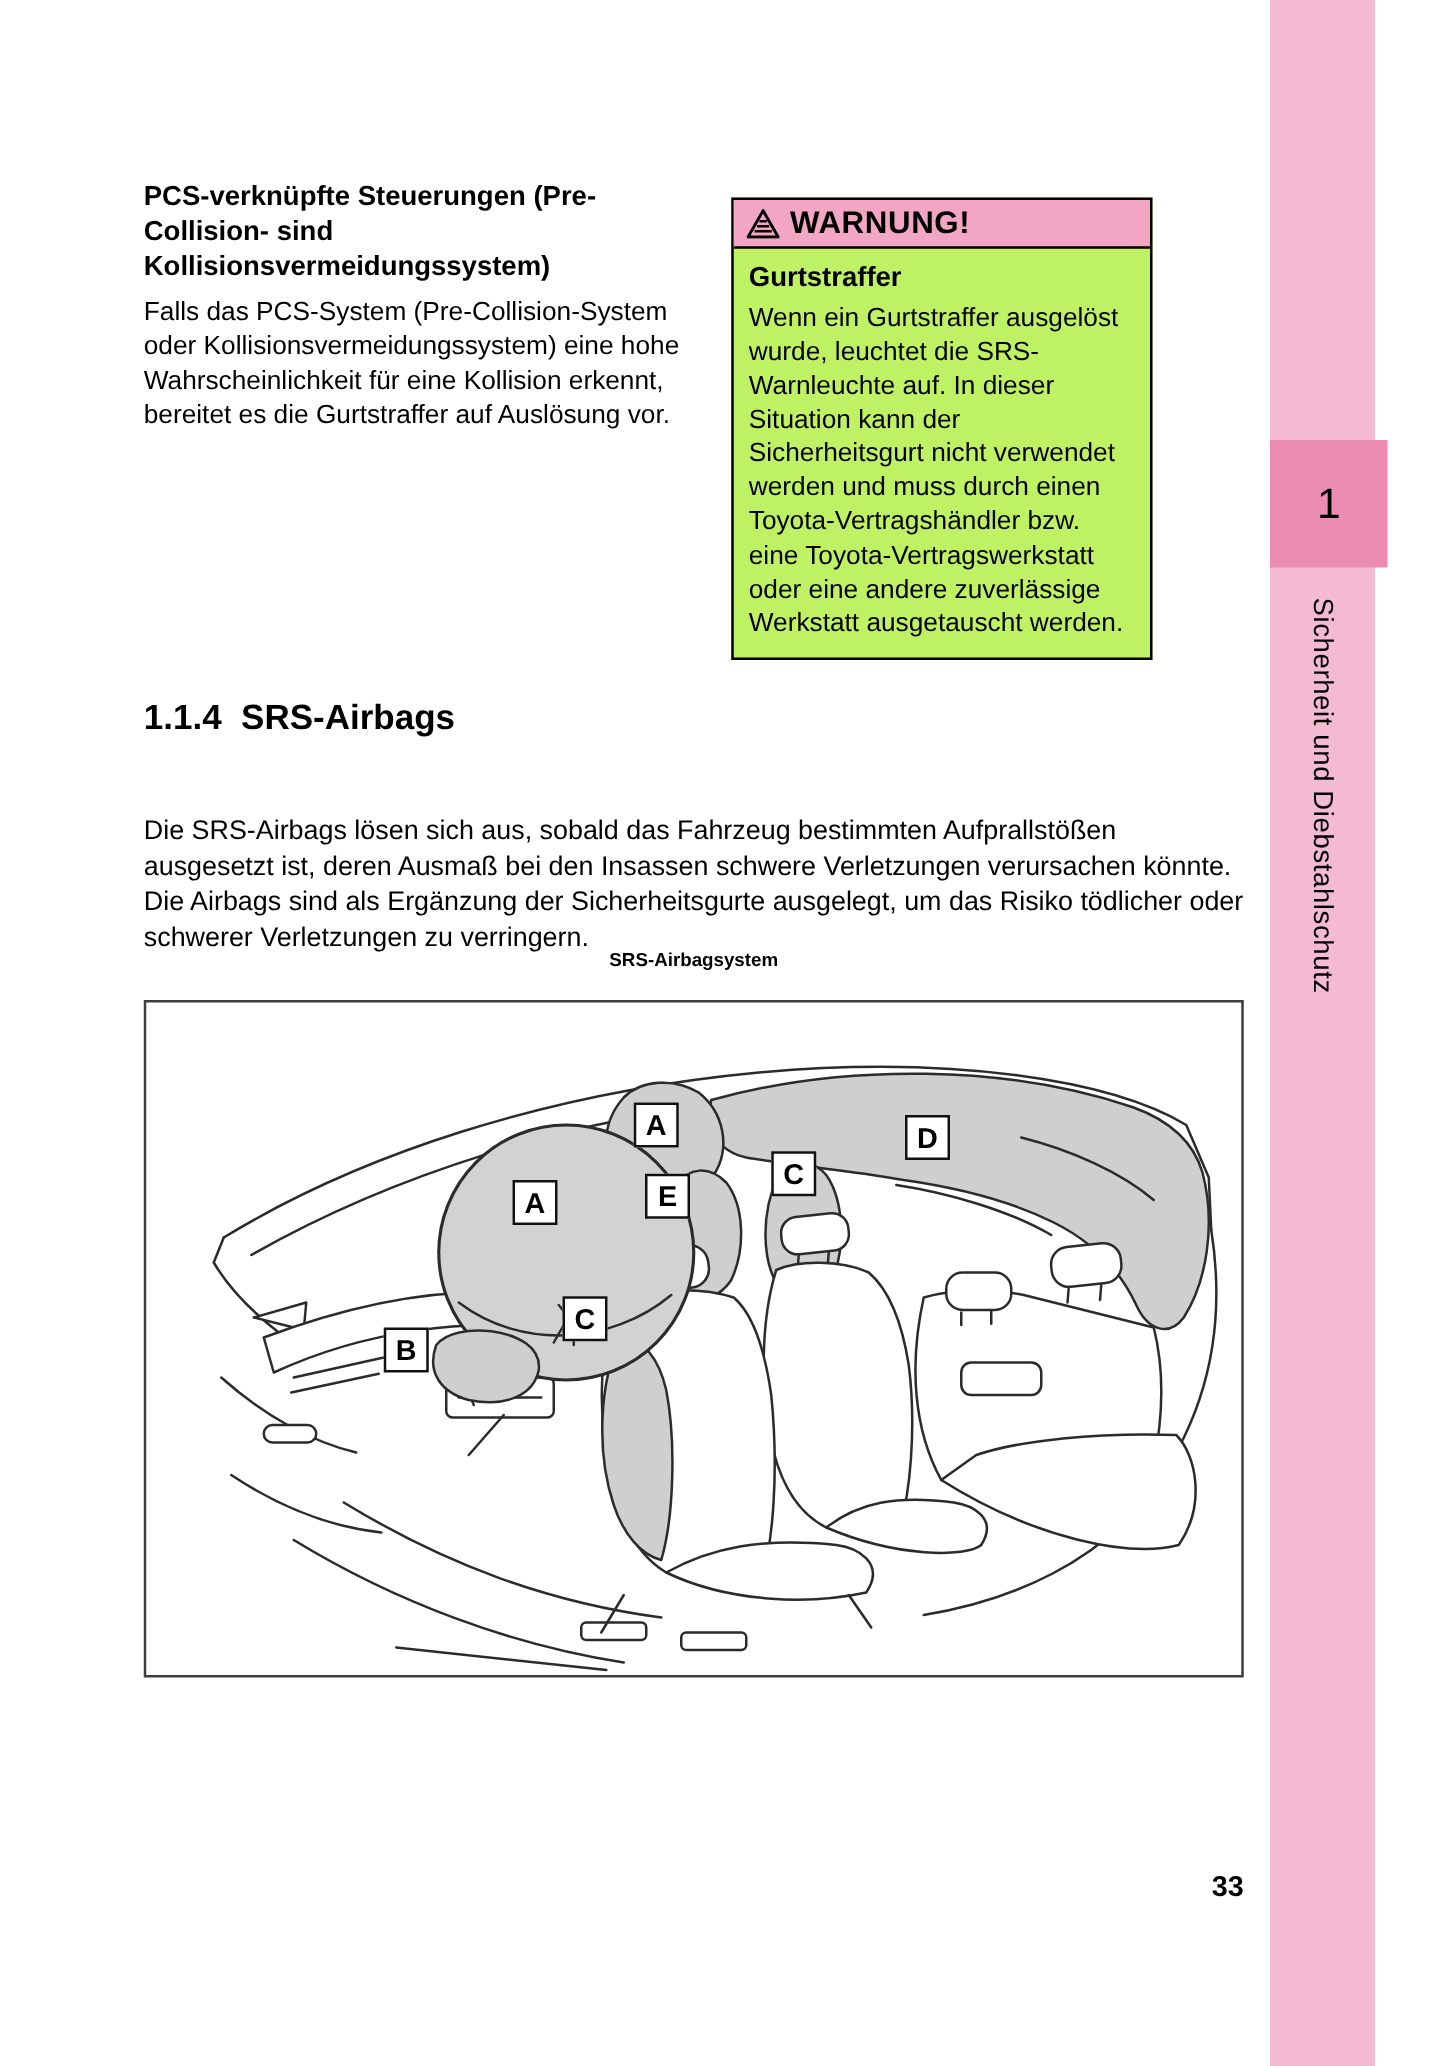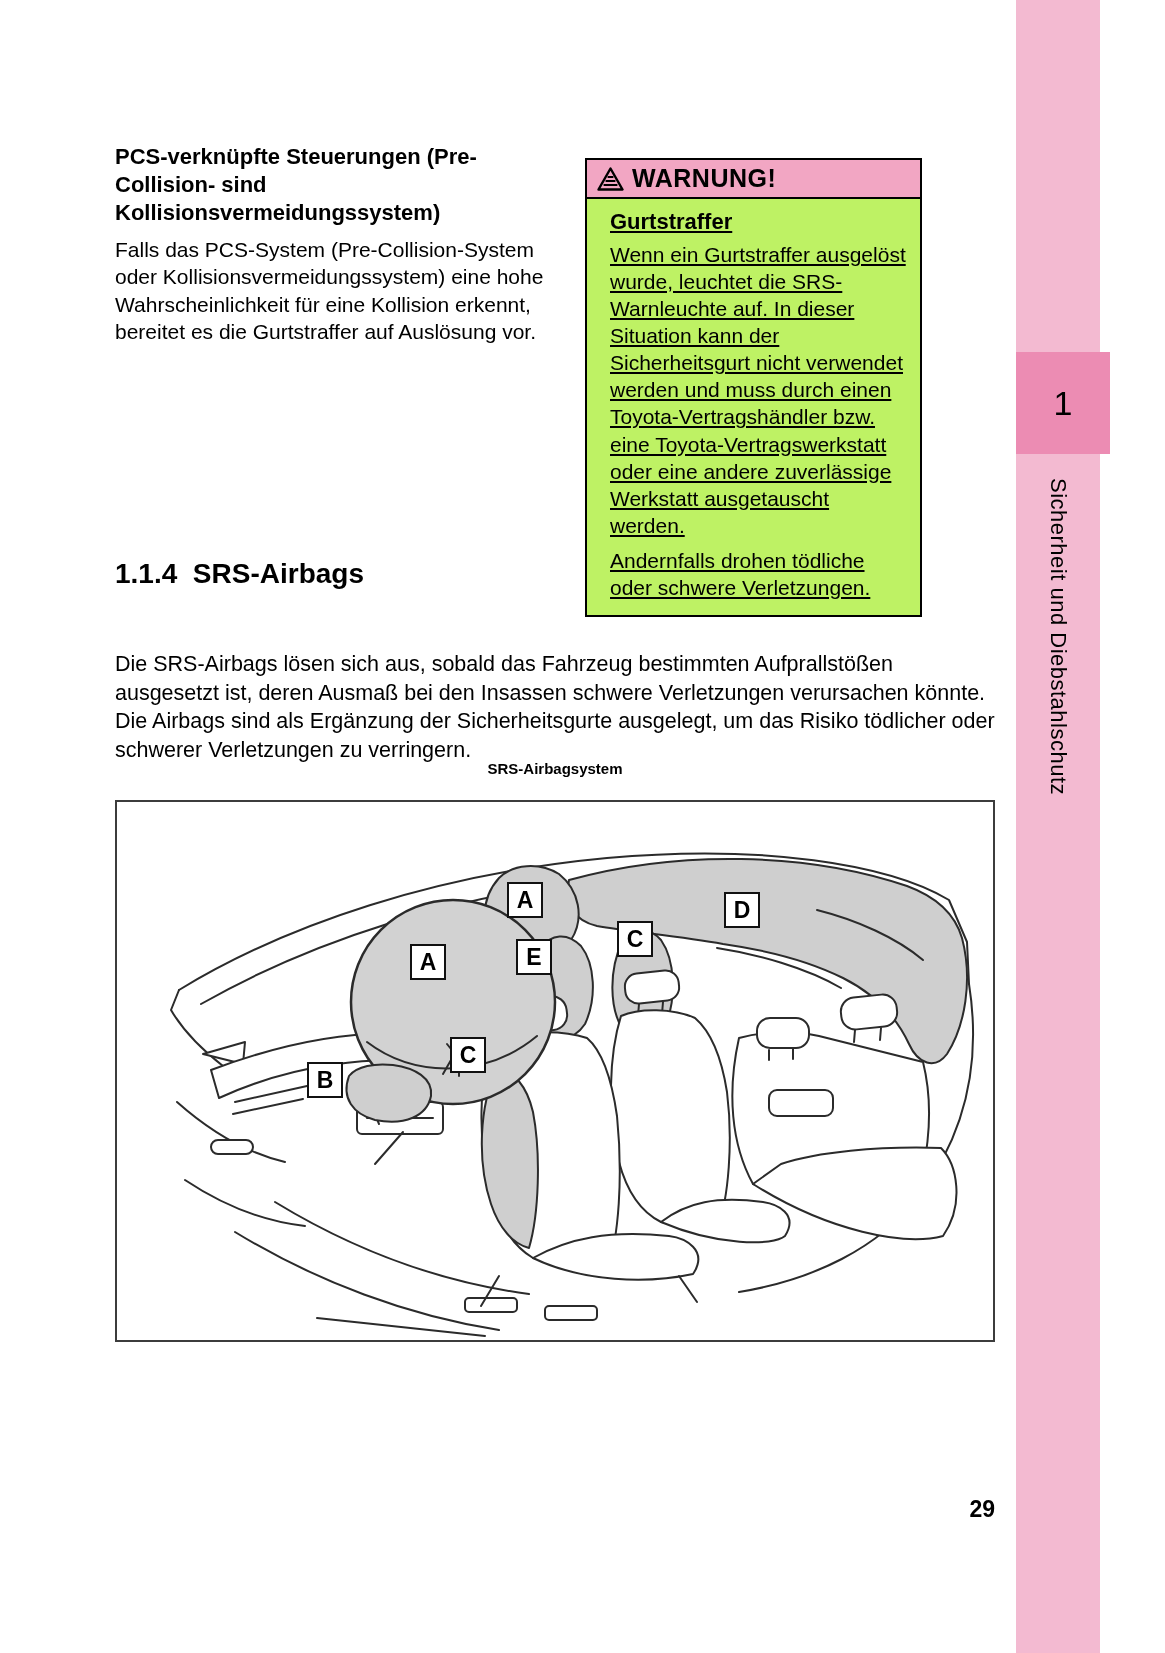--- a/index.html
+++ b/index.html
@@ -39,21 +39,21 @@
   .warning-header{
     display:flex;align-items:center;gap:8px;
     background:var(--warning-pink,#f2a6c3);
     border-bottom:2.5px solid #000;
     padding:4px 10px;
   }
   .warning-header .title{
     font-size:25px;font-weight:bold;letter-spacing:.5px;
   }
   .warning-icon{display:inline-flex;width:27px;height:24px;}
-  .warning-content{padding:8px 12px 14px 23px;text-decoration:underline;}
+  .warning-content{padding:8px 12px 14px 12px;}
   .warning-subtitle{font-size:22px;font-weight:bold;margin:2px 0 6px 0;}
   .warning-body{font-size:21px;line-height:1.29;}
   .warning-body2{font-size:21px;line-height:1.29;margin-top:8px;}
   
   .section-heading{
     position:absolute;left:115px;top:558px;width:880px;
     font-size:28px;font-weight:bold;white-space:pre-wrap;
   }
   .section-body{
     position:absolute;left:115px;top:606px;width:880px;
@@ -121,21 +121,20 @@
           <line x1="10.6" y1="10" x2="16.4" y2="10" stroke="#000" stroke-width="2"></line>
           <line x1="8.6" y1="14" x2="18.4" y2="14" stroke="#000" stroke-width="2"></line>
           <line x1="6.6" y1="18" x2="20.4" y2="18" stroke="#000" stroke-width="2"></line>
         </svg>
       </span>
       <span class="title">WARNUNG!</span>
     </div>
     <div class="warning-content">
       <div class="warning-subtitle">Gurtstraffer</div>
       <div class="warning-body">Wenn ein Gurtstraffer ausgelöst wurde, leuchtet die SRS-Warnleuchte auf. In dieser Situation kann der Sicherheitsgurt nicht verwendet werden und muss durch einen Toyota-Vertragshändler bzw. eine Toyota-Vertragswerkstatt oder eine andere zuverlässige Werkstatt ausgetauscht werden.</div>
-      <div class="warning-body2">Andernfalls drohen tödliche oder schwere Verletzungen.</div>
     </div>
   </div>
 
   <div class="section-heading">1.1.4  SRS-Airbags</div>
   <div class="section-body">Die SRS-Airbags lösen sich aus, sobald das Fahrzeug bestimmten Aufprallstößen ausgesetzt ist, deren Ausmaß bei den Insassen schwere Verletzungen verursachen könnte. Die Airbags sind als Ergänzung der Sicherheitsgurte ausgelegt, um das Risiko tödlicher oder schwerer Verletzungen zu verringern.</div>
   <div class="fig-subheading">SRS-Airbagsystem</div>
 
   <div class="figure">
     <svg viewBox="0 0 876 538" width="876" height="538">
       <g fill="none" stroke="#2b2b2b" stroke-width="2" stroke-linecap="round" stroke-linejoin="round">
@@ -218,15 +217,15 @@
   </div>
 
   <div class="stripe"></div>
   <div class="chapter-tab">
     <span>1</span>
   </div>
   <div class="chapter-title">
     <span>Sicherheit und Diebstahlschutz</span>
   </div>
 
-  <div class="page-number">29</div>
+  <div class="page-number">33</div>
 
 </div>
 
 </body></html>

